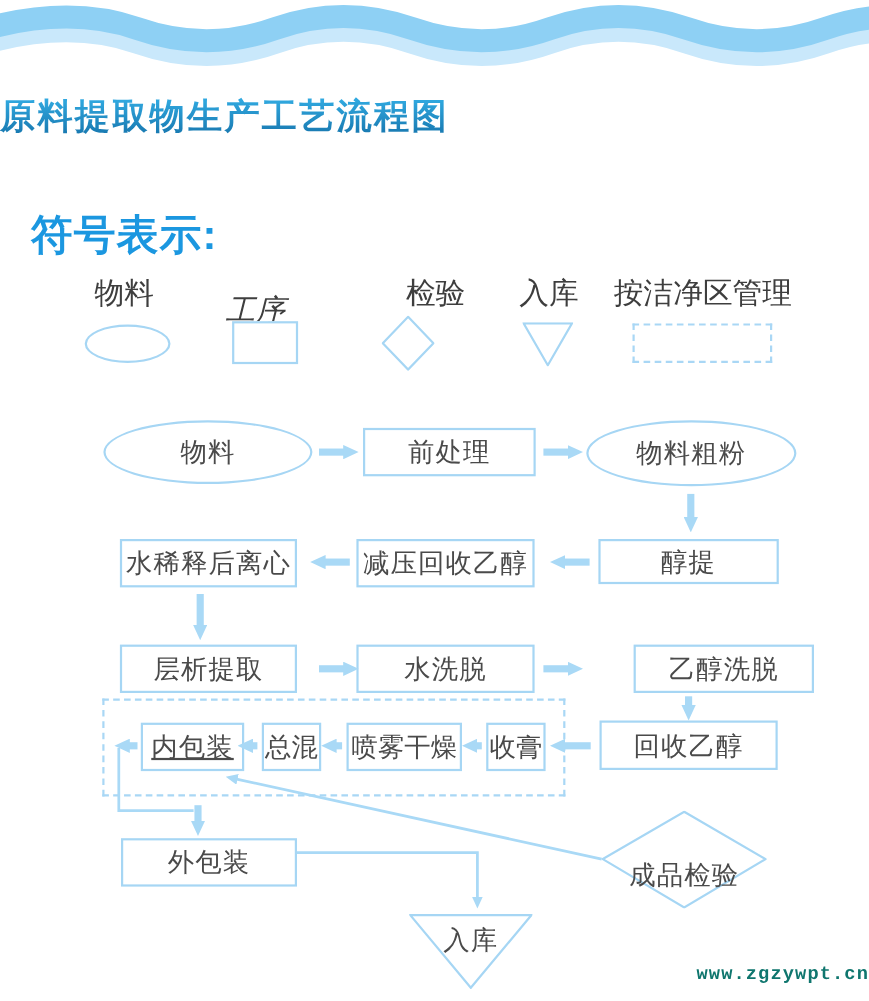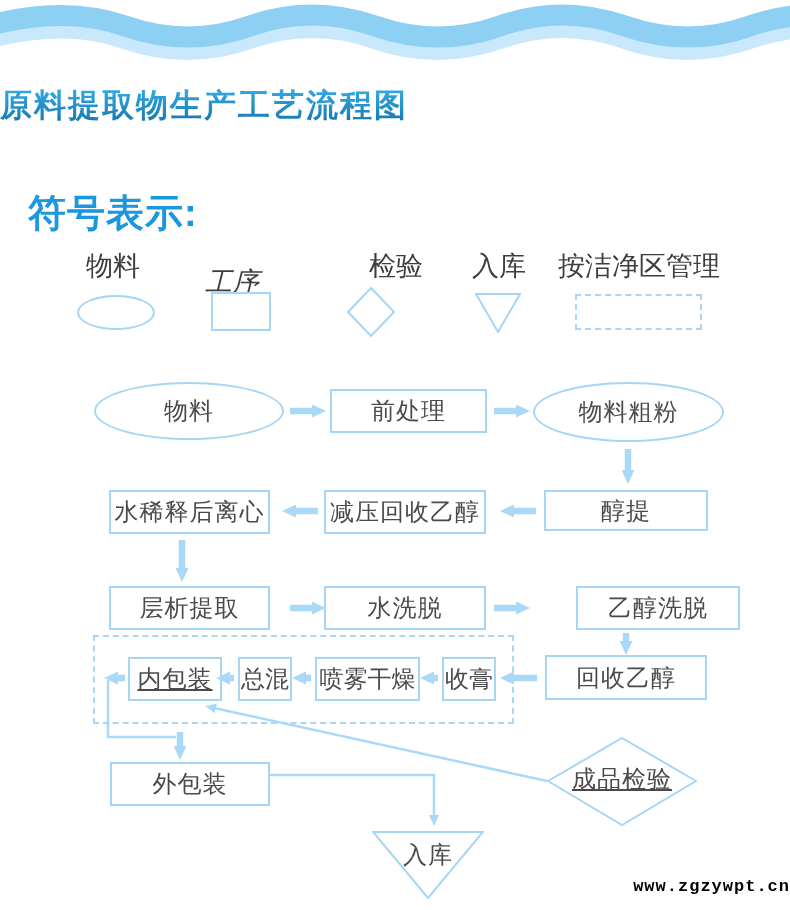--- a/index.html
+++ b/index.html
@@ -41,21 +41,21 @@
   .poly-wrap{position:absolute;}
   .poly-wrap svg{display:block;}
   .poly-label{
     position:absolute;width:100%;text-align:center;
     font-size:24px;color:#4a4a4a;white-space:nowrap;letter-spacing:1px;
   }
   #connectors{position:absolute;left:0;top:0;width:790px;height:910px;pointer-events:none;}
   #watermark{
     position:absolute;left:620px;top:877px;width:170px;text-align:right;
     font-family:"Liberation Mono","DejaVu Sans Mono",monospace;
-    font-size:17px;font-weight:700;color:#000000;letter-spacing:1px;white-space:nowrap;
+    font-size:17px;font-weight:700;color:#0f766e;letter-spacing:1px;white-space:nowrap;
   }
 </style>
 </head>
 <body>
 
 <div id="stage">
 
   <svg id="wave" viewBox="0 0 790 70" preserveAspectRatio="none">
     <path d="M-20,40 Q62,16 125,38 T250,38 T375,38 T500,38 T625,38 T750,38 T875,38" stroke="#c9e8fb" stroke-width="22" fill="none"></path>
     <path d="M-20,28 Q62,4 125,26 T250,26 T375,26 T500,26 T625,26 T750,26 T875,26" stroke="#8ed0f4" stroke-width="21" fill="none"></path>
@@ -104,21 +104,21 @@
   <div class="node" style="left:315px;top:657px;width:105px;height:44px;letter-spacing:0;">喷雾干燥</div>
   <div class="node" style="left:442px;top:657px;width:54px;height:44px;letter-spacing:0;">收膏</div>
   <div class="node" style="left:545px;top:655px;width:162px;height:45px;">回收乙醇</div>
 
   <div class="node" style="left:110px;top:762px;width:160px;height:44px;">外包装</div>
 
   <div class="poly-wrap" style="left:547px;top:737px;width:150px;height:89px;">
     <svg width="150" height="89">
         <polygon points="75,1 149,44 75,88 1,44" fill="#fff" stroke="#a6d6f4" stroke-width="2"></polygon>
       </svg>
-    <div class="poly-label" style="top:26px;text-decoration:underline;">成品检验</div>
+    <div class="poly-label" style="top:43px;">成品检验</div>
   </div>
 
   <div class="poly-wrap" style="left:372px;top:831px;width:112px;height:68px;">
     <svg width="112" height="68">
         <polygon points="1,1 111,1 56,67" fill="#fff" stroke="#a6d6f4" stroke-width="2"></polygon>
       </svg>
     <div class="poly-label" style="top:8px;">入库</div>
   </div>
 
   <svg id="connectors">

